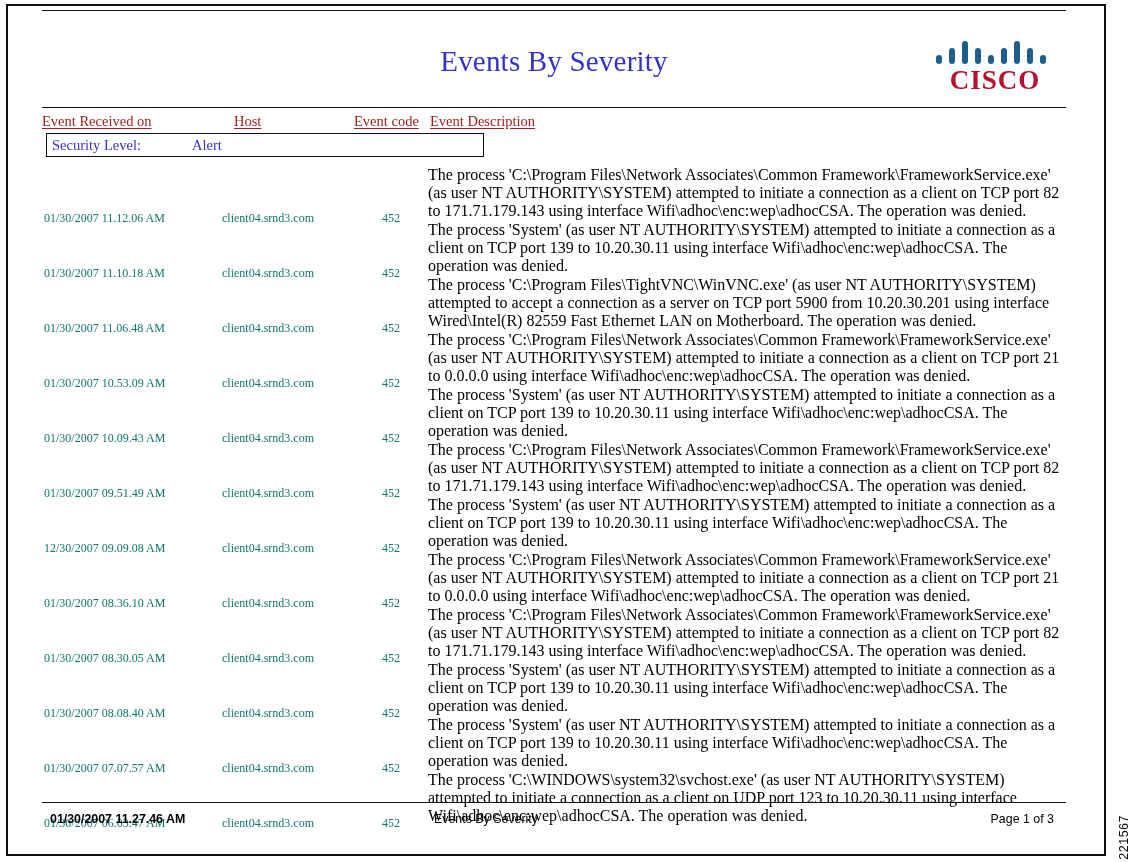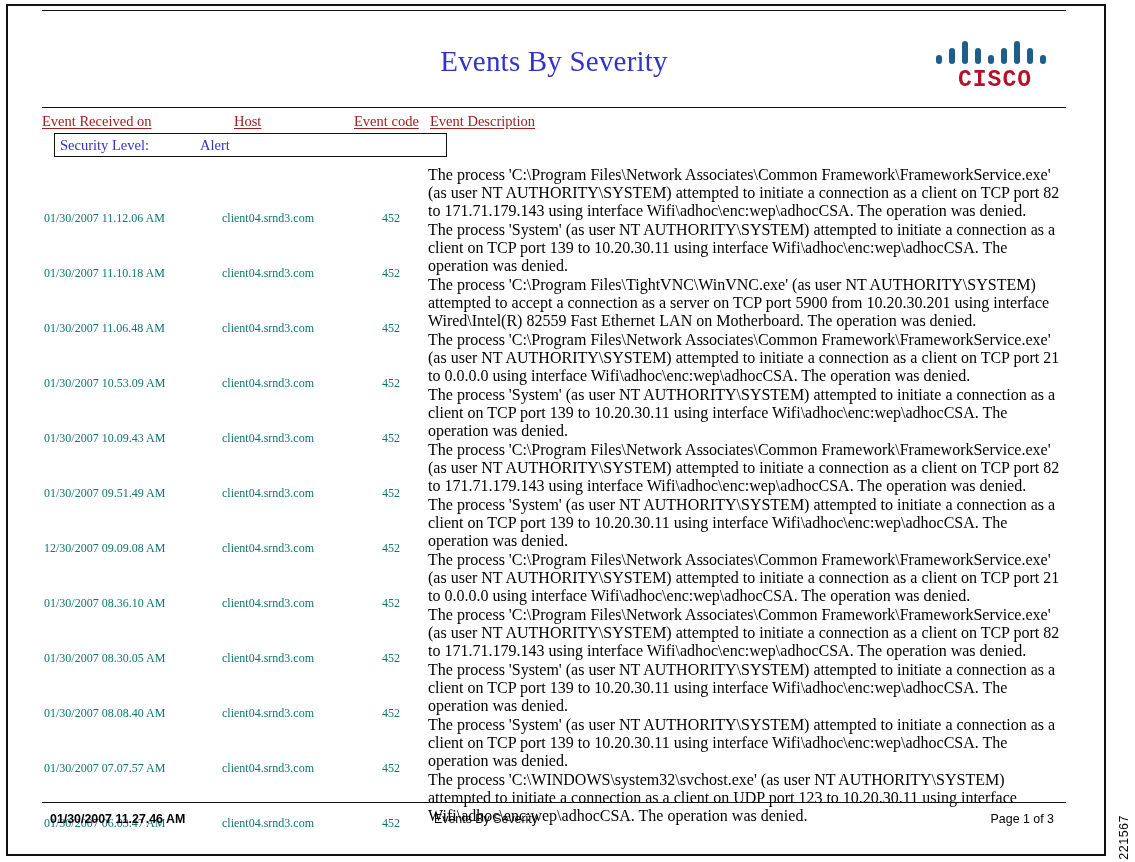--- a/index.html
+++ b/index.html
@@ -77,23 +77,23 @@
   .cisco-bars i {
     position: absolute;
     display: block;
     width: 6px;
     background: #1d5f8a;
     border-radius: 3px;
     bottom: 0;
   }
   .cisco-wordmark {
     text-align: center;
-    font-family: Liberation Mono, monospace;
+    font-family: Liberation Serif, serif;
     font-weight: bold;
-    font-size: 23px;
+    font-size: 27px;
     letter-spacing: 1px;
     color: #b4122a;
     line-height: 30px;
     margin-top: 1px;
   }
 
   
   .col-head-rule {
     border-top: 1.6px solid #111111;
   }
@@ -111,22 +111,22 @@
     white-space: nowrap;
   }
   .ch-received { left: 0px; }
   .ch-host     { left: 192px; }
   .ch-code     { left: 312px; }
   .ch-desc     { left: 388px; }
 
   
   .sec-level-box {
     position: relative;
-    left: 12px;
-    width: 393px;
+    left: 4px;
+    width: 438px;
     height: 24px;
     border: 1.4px solid #111111;
     box-sizing: border-box;
     margin-top: 1px;
   }
   .sec-level-box span {
     position: absolute;
     top: 3px;
     font-size: 14.5px;
     color: #3333cc;

